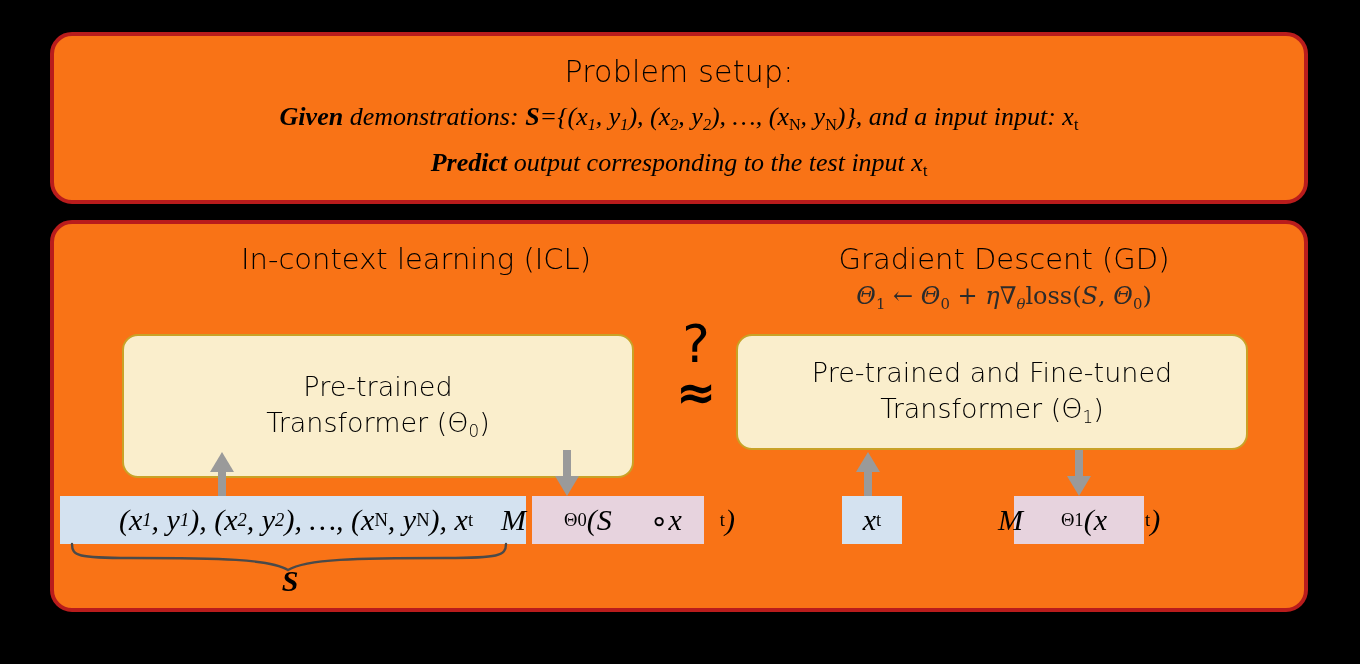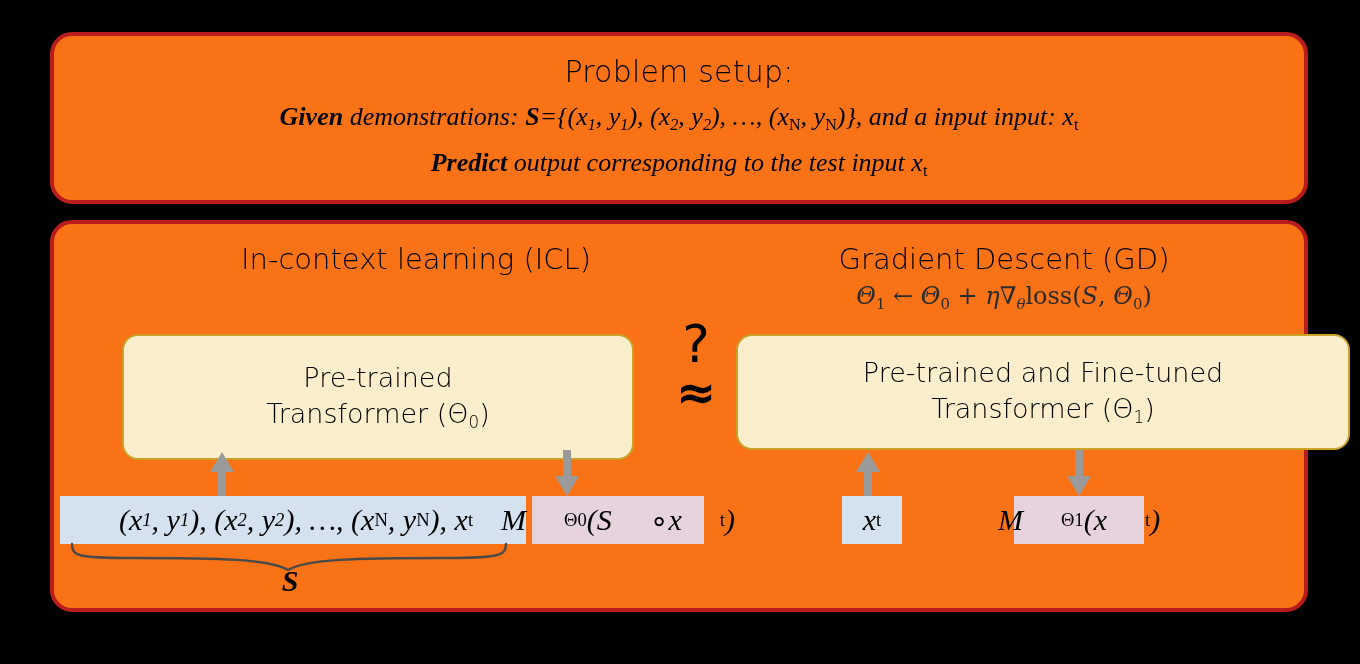--- a/index.html
+++ b/index.html
@@ -123,26 +123,26 @@
     font-family: "DejaVu Sans", sans-serif;
     font-size: 27px;
     font-weight: 300;
     line-height: 1.35;
     color: #000;
   }
   #box-icl-model {
     left: 68px;
     top: 110px;
     width: 512px;
-    height: 126px;
+    height: 144px;
   }
   #box-gd-model {
     left: 682px;
     top: 110px;
-    width: 614px;
+    width: 512px;
     height: 116px;
   }
   .model-box .lbl { display: block; }
 
   
   .approx {
     position: absolute;
     left: 600px;
     top: 98px;
     width: 84px;

